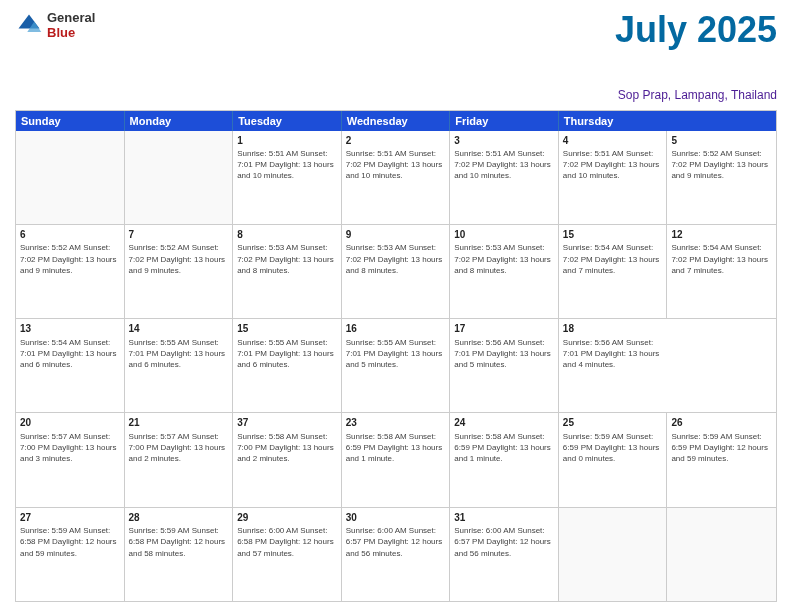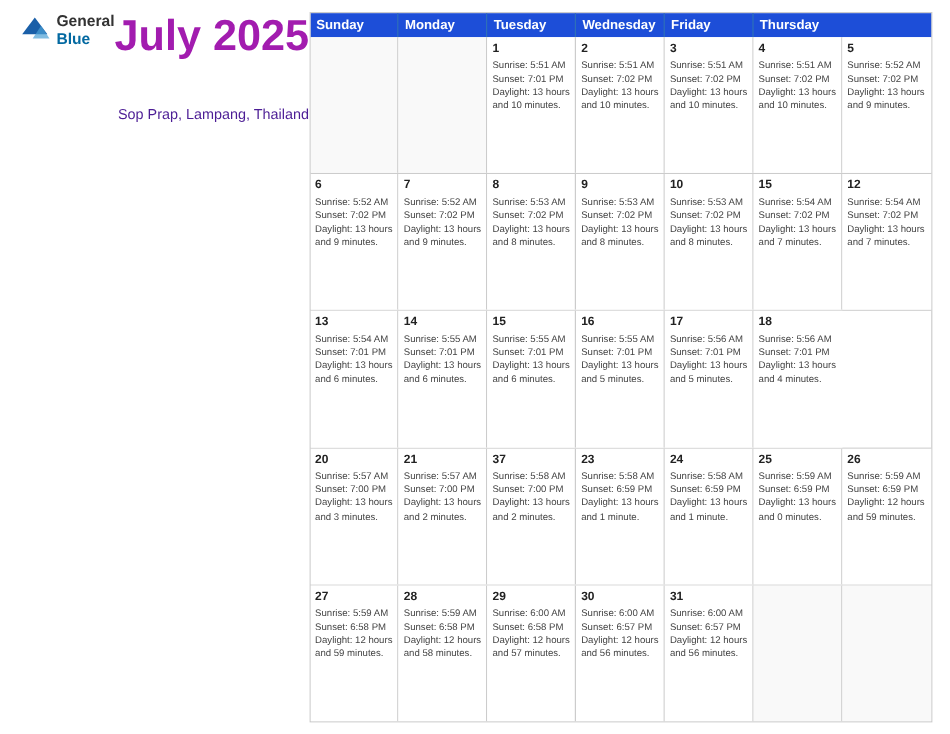--- a/index.html
+++ b/index.html
@@ -8,52 +8,53 @@
       height: 612px;
       font-family: Arial, sans-serif;
       background: #fff;
       overflow: hidden;
     }
     .page {
       width: 792px;
       height: 612px;
       padding: 10px 15px;
       display: flex;
+      flex-direction: column;
       justify-content: space-between;
     }
     .header {
       display: flex;
       justify-content: space-between;
       align-items: flex-start;
       margin-bottom: 8px;
     }
     .logo {
       display: flex;
       align-items: center;
       gap: 4px;
     }
     .logo-text {
       display: flex;
       flex-direction: column;
       font-size: 13px;
       font-weight: bold;
     }
     .logo-general { color: #333; }
-    .logo-blue { color: #0369a1; }
+    .logo-blue { color: #b91c1c; }
     .logo-icon {
       width: 28px;
       height: 28px;
     }
     .title-block {
       text-align: right;
     }
     .month-title {
       font-size: 36px;
       font-weight: bold;
-      color: #a21caf;
+      color: #0369a1;
       line-height: 1.1;
     }
     .location {
       font-size: 12px;
       color: #4c1d95;
       margin-top: 38px;
     }
     .calendar {
       flex: 1;
       display: flex;

